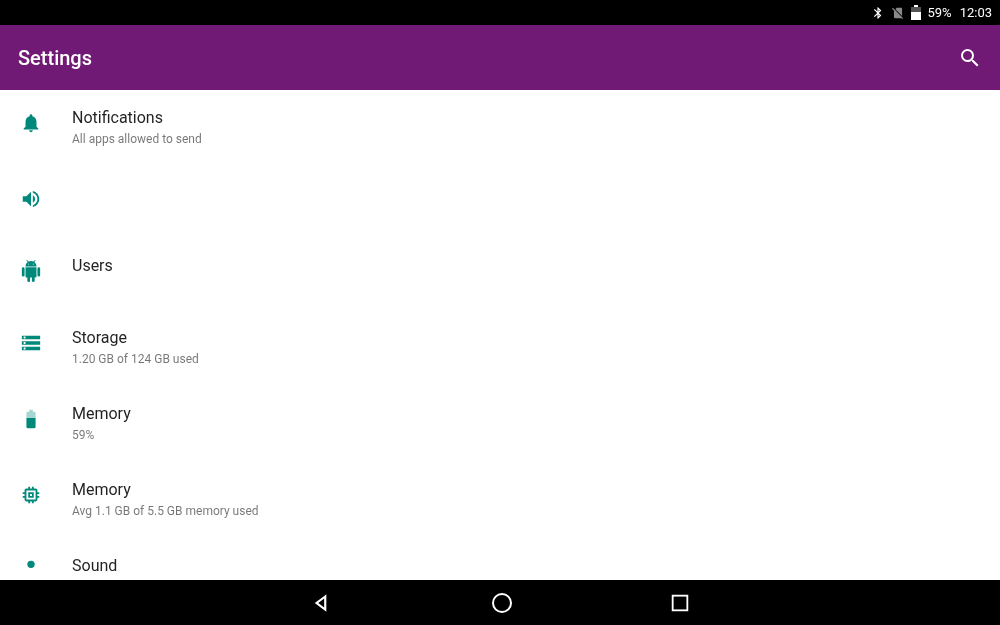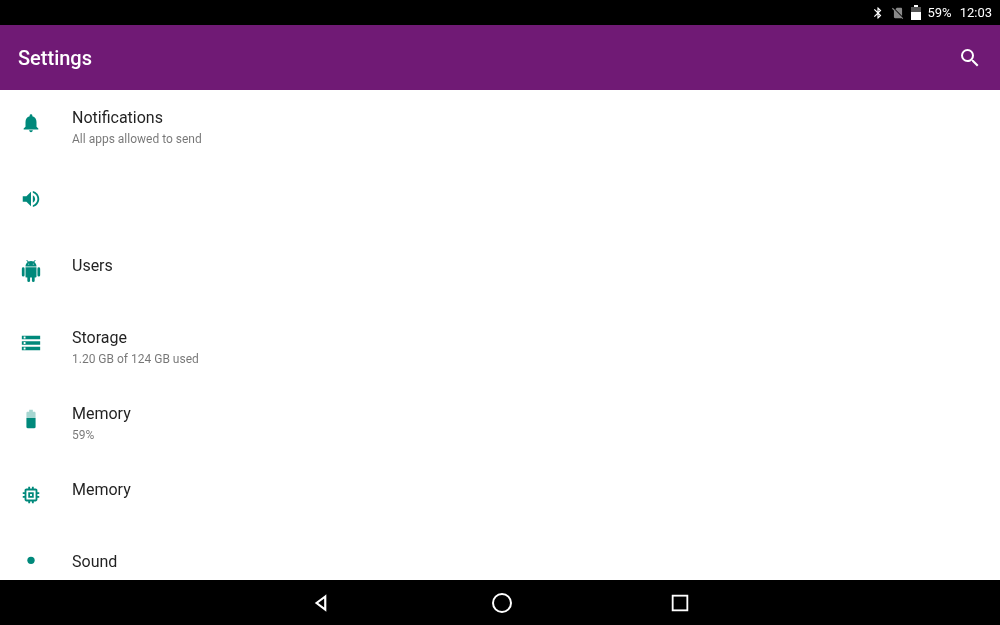--- a/index.html
+++ b/index.html
@@ -154,20 +154,21 @@
   </div>
 
   <div class="list-item">
     <div class="list-icon">
       <svg width="22" height="22" viewBox="0 0 24 24" fill="currentColor">
           <path d="M15 9H9v6h6V9zm-2 4h-2v-2h2v2zm8-2V9h-2V7c0-1.1-.9-2-2-2h-2V3h-2v2h-2V3H9v2H7c-1.1 0-2 .9-2 2v2H3v2h2v2H3v2h2v2c0 1.1.9 2 2 2h2v2h2v-2h2v2h2v-2h2c1.1 0 2-.9 2-2v-2h2v-2h-2v-2h2zm-4 6H7V7h10v10z"></path>
         </svg>
     </div>
     <div class="list-text">
       <div class="list-title">Memory</div>
+      <div class="list-sub">Avg 1.1 GB of 5.5 GB memory used</div>
     </div>
   </div>
 
   <div class="list-item" style="padding-bottom:0;">
     <div class="list-icon" style="padding-top:2px;">
       <svg width="22" height="22" viewBox="0 0 24 24" fill="currentColor">
           <circle cx="12" cy="8" r="4"></circle>
         </svg>
     </div>
     <div class="list-text">

